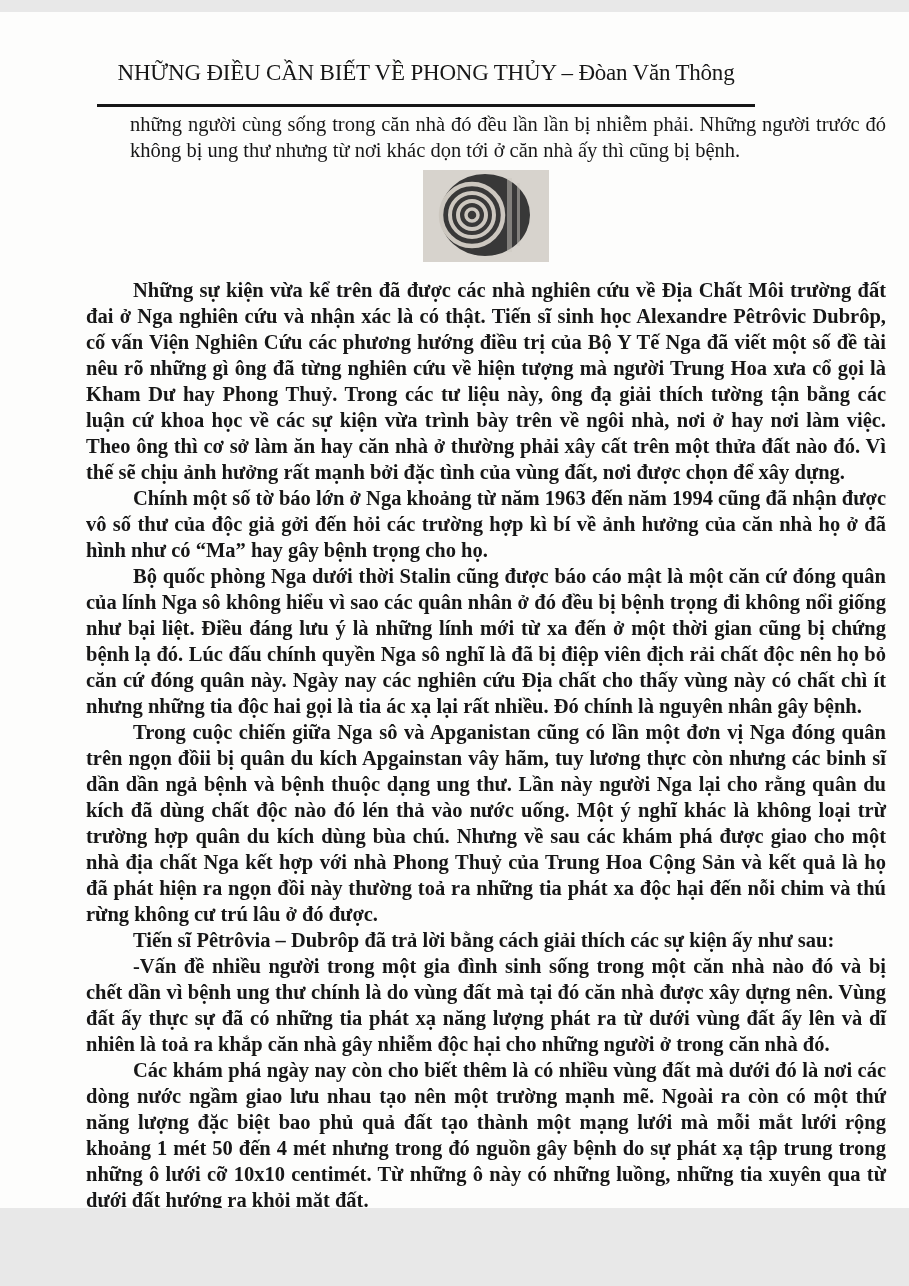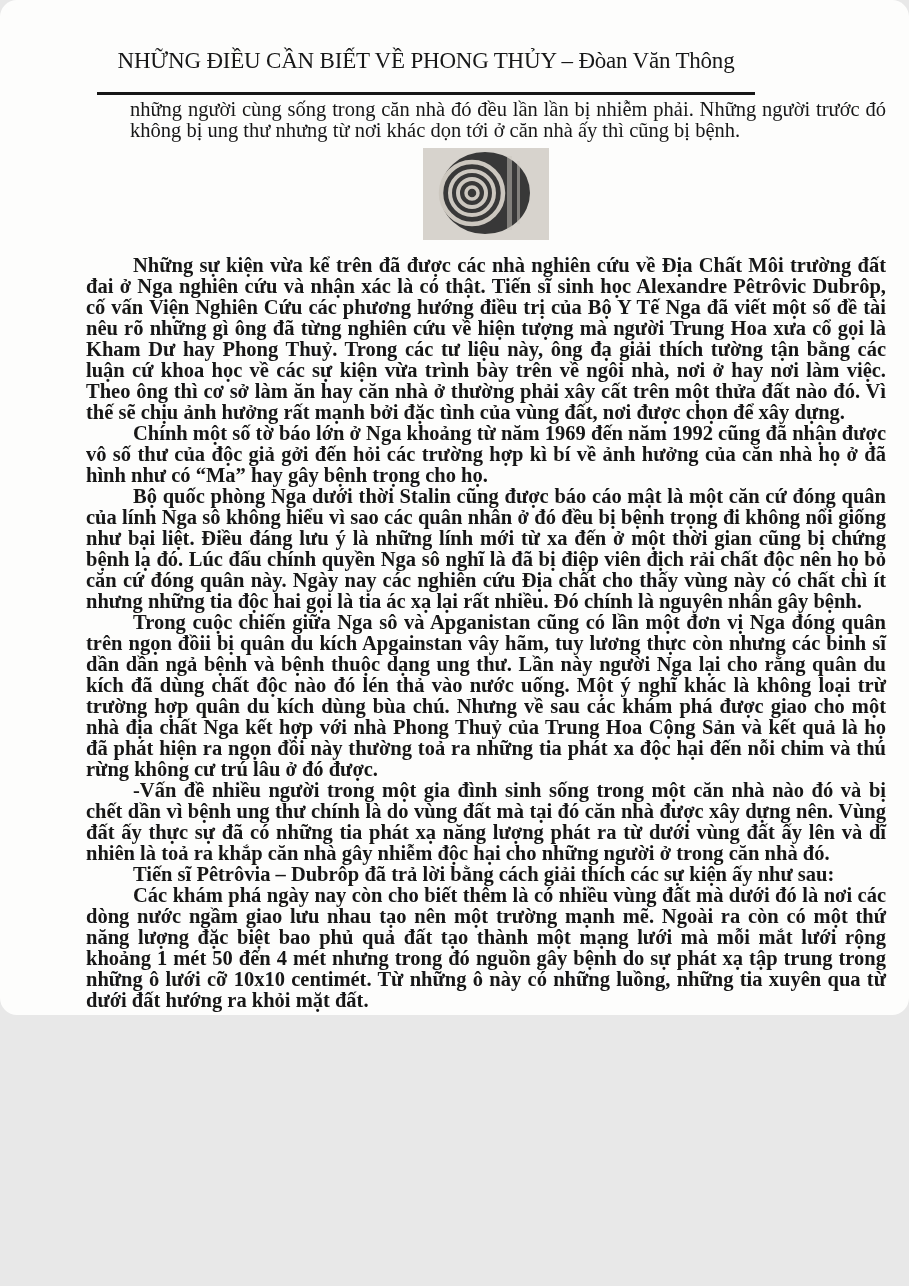--- a/index.html
+++ b/index.html
@@ -6,40 +6,39 @@
     --page-bg:#fdfdfc;
     --text-ink:#171717;
     --photo-bg:#d7d3cd;
     --photo-ink:#383838;
     --photo-ring:#ccc7bf;
   }
   *{box-sizing:border-box;margin:0;padding:0;}
   html,body{background:#e8e8e8;}
   #page{
     position:relative;
-    width:909px;height:1015px;
-    margin:0 auto;
+    width:909px;height:1196px;
+    margin:12px auto;
     background:var(--page-bg);
     color:var(--text-ink);
     font-family:"Liberation Serif","DejaVu Serif",serif;
     overflow:hidden;
-    border-radius:17px;
   }
   .header-title{
     position:absolute;left:97px;top:48px;width:658px;
     text-align:center;white-space:nowrap;
     font-size:23px;letter-spacing:-0.2px;
   }
   .header-rule{
     position:absolute;left:97px;top:92px;width:658px;height:3px;
     background:var(--text-ink);
   }
   .body-text{
     position:absolute;left:86px;top:99px;width:800px;
-    font-size:20.5px;line-height:21px;
+    font-size:20.5px;line-height:26px;
     text-align:justify;
   }
   .intro-block{margin-left:44px;}
   .intro-block p{margin:0;}
   .figure-wrap{
     height:92px;margin:7px 0 15px;
     text-align:center;
   }
   .figure-wrap svg{display:inline-block;}
   .ring{fill:none;stroke:var(--photo-ring);}
@@ -73,24 +72,24 @@
         <rect class="streak" x="84" y="8" width="5" height="74"></rect>
         <rect class="streak" x="94" y="13" width="3" height="63"></rect>
         <circle class="ring" cx="49" cy="45" r="31" stroke-width="4.5"></circle>
         <circle class="ring" cx="49" cy="45" r="22" stroke-width="4"></circle>
         <circle class="ring" cx="49" cy="45" r="14" stroke-width="4"></circle>
         <circle class="ring" cx="49" cy="45" r="6" stroke-width="3.5"></circle>
       </svg>
     </div>
 
     <p class="para">Những sự kiện vừa kể trên đã được các nhà nghiên cứu về Địa Chất Môi trường đất đai ở Nga nghiên cứu và nhận xác là có thật. Tiến sĩ sinh học Alexandre Pêtrôvic Dubrôp, cố vấn Viện Nghiên Cứu các phương hướng điều trị của Bộ Y Tế Nga đã viết một số đề tài nêu rõ những gì ông đã từng nghiên cứu về hiện tượng mà người Trung Hoa xưa cổ gọi là Kham Dư hay Phong Thuỷ. Trong các tư liệu này, ông đạ giải thích tường tận bằng các luận cứ khoa học về các sự kiện vừa trình bày trên về ngôi nhà, nơi ở hay nơi làm việc. Theo ông thì cơ sở làm ăn hay căn nhà ở thường phải xây cất trên một thửa đất nào đó. Vì thế sẽ chịu ảnh hưởng rất mạnh bởi đặc tình của vùng đất, nơi được chọn để xây dựng.</p>
-    <p class="para">Chính một số tờ báo lớn ở Nga khoảng từ năm 1969 đến năm 1992 cũng đã nhận được vô số thư của độc giả gởi đến hỏi các trường hợp kì bí về ảnh hưởng của căn nhà họ ở đã hình như có “Ma” hay gây bệnh trọng cho họ.</p>
+    <p class="para">Chính một số tờ báo lớn ở Nga khoảng từ năm 1963 đến năm 1994 cũng đã nhận được vô số thư của độc giả gởi đến hỏi các trường hợp kì bí về ảnh hưởng của căn nhà họ ở đã hình như có “Ma” hay gây bệnh trọng cho họ.</p>
     <p class="para">Bộ quốc phòng Nga dưới thời Stalin cũng được báo cáo mật là một căn cứ đóng quân của lính Nga sô không hiểu vì sao các quân nhân ở đó đều bị bệnh trọng đi không nổi giống như bại liệt. Điều đáng lưu ý là những lính mới từ xa đến ở một thời gian cũng bị chứng bệnh lạ đó. Lúc đấu chính quyền Nga sô nghĩ là  đã bị điệp viên địch rải chất độc nên họ bỏ căn cứ đóng quân này. Ngày nay các nghiên cứu Địa chất cho thấy vùng này có chất chì ít nhưng những tia độc hai gọi là tia ác xạ lại rất nhiều. Đó chính là nguyên nhân gây bệnh.</p>
     <p class="para">Trong cuộc chiến giữa Nga sô và Apganistan cũng có lần một đơn vị Nga đóng quân trên ngọn đồii bị quân du kích Apgainstan vây hãm, tuy lương thực còn nhưng các binh sĩ dần dần ngả bệnh và bệnh thuộc dạng ung thư. Lần này người Nga lại cho rằng quân du kích đã dùng chất độc nào đó lén thả vào nước uống. Một ý nghĩ khác là không loại trừ trường hợp quân du kích dùng bùa chú. Nhưng về sau các khám phá được giao cho một nhà địa chất Nga kết hợp với nhà Phong Thuỷ của Trung Hoa Cộng Sản và kết quả là họ đã phát hiện ra ngọn đồi này thường toả ra những tia phát xa độc hại đến nỗi chim và thú rừng không cư trú lâu ở đó được.</p>
+    <p class="para">Tiến sĩ Pêtrôvia – Dubrôp đã trả lời bằng cách giải thích các sự kiện ấy như sau:</p>
     <p class="para">-Vấn đề nhiều người trong một gia đình sinh sống trong một căn nhà nào đó và bị chết dần vì bệnh ung thư chính là do vùng đất mà tại đó căn nhà được xây dựng nên. Vùng đất ấy thực sự đã có những tia phát xạ năng lượng phát ra từ dưới vùng đất ấy lên và dĩ nhiên là toả ra khắp căn nhà gây nhiễm độc hại cho những người ở trong căn nhà đó.</p>
-    <p class="para">Tiến sĩ Pêtrôvia – Dubrôp đã trả lời bằng cách giải thích các sự kiện ấy như sau:</p>
     <p class="para">Các khám phá ngày nay còn cho biết thêm là có nhiều vùng đất mà dưới đó là nơi các dòng nước ngầm giao lưu nhau tạo nên một trường mạnh mẽ. Ngoài ra còn có một thứ năng lượng đặc biệt bao phủ quả đất tạo thành một mạng lưới mà mỗi mắt lưới rộng khoảng 1 mét 50 đến 4 mét nhưng trong đó nguồn gây bệnh do sự phát xạ tập trung trong những ô lưới cỡ 10x10 centimét. Từ những ô này có những luồng, những tia xuyên qua từ dưới đất hướng ra khỏi mặt đất.</p>
 
   </div>
 
   <div class="page-number">42</div>
 
 </div>
 
 </body></html>

